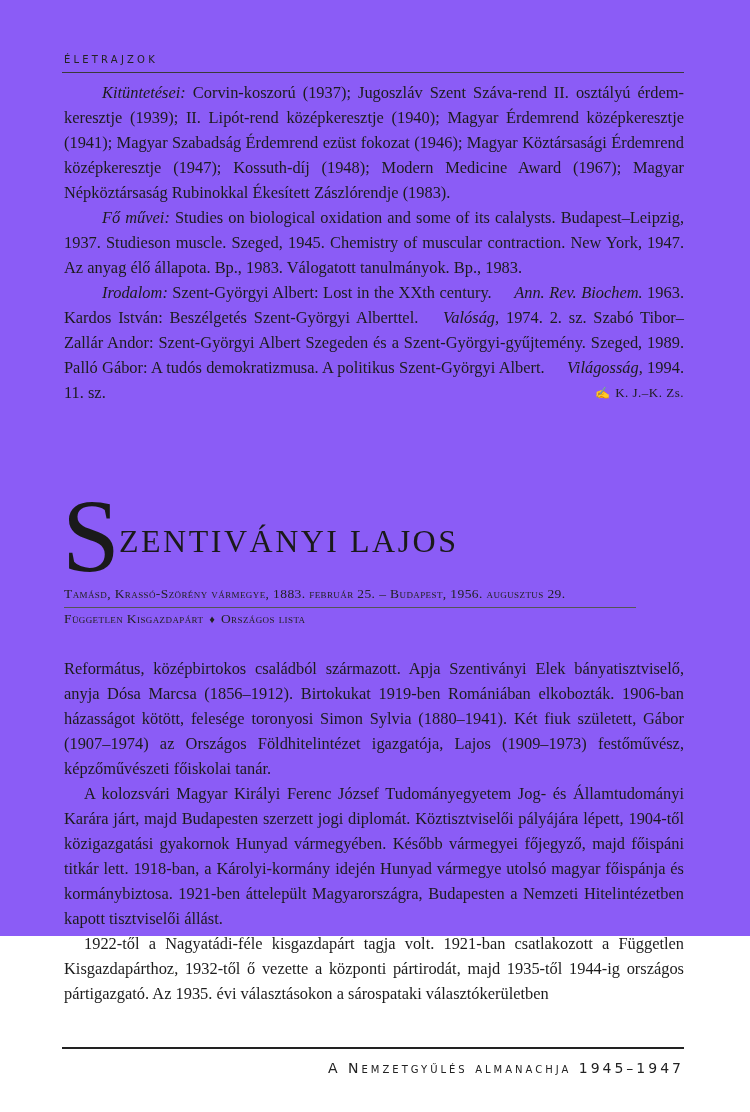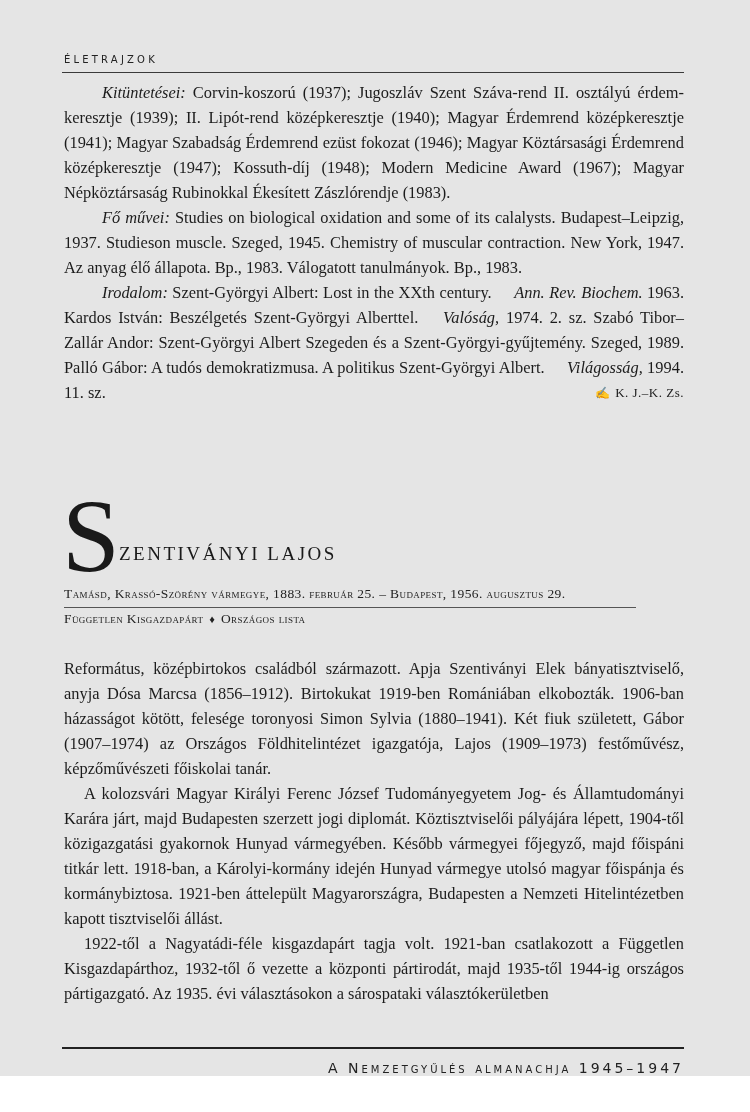--- a/index.html
+++ b/index.html
@@ -1,17 +1,17 @@
 <!DOCTYPE html>
 <html><head>
 <meta charset="utf-8">
 <style>
   html, body { margin: 0; padding: 0; background: #ffffff; }
   body { width: 750px; height: 1112px; position: relative; overflow: hidden; color: #1a1a1a; }
-  .page { position: absolute; left: 0; top: 0; width: 750px; height: 1076px; background: #e5e5e5; }
+  .page { position: absolute; left: 0; top: 0; width: 750px; height: 936px; background: #8b5cf6; }
 
   .running-head {
     position: absolute; left: 64px; top: 54px;
     font-family: "DejaVu Sans", sans-serif; font-size: 10px; letter-spacing: 3.2px;
     color: #222;
   }
   .rule { position: absolute; background: #3a3a3a; height: 1px; }
   .rule.top { left: 62px; top: 72px; width: 622px; }
   .rule.meta { left: 64px; top: 607px; width: 572px; background: #555; }
   .rule.bottom { left: 62px; top: 1047px; width: 622px; height: 1.5px; background: #222; }
@@ -32,22 +32,22 @@
 
   .entry-title {
     position: absolute; left: 62px; top: 488px; height: 90px; width: 620px;
     font-family: "Liberation Serif", serif; color: #1a1a1a;
   }
   .drop-s {
     position: absolute; left: 0; top: 0;
     font-size: 104px; line-height: 96px; font-weight: normal;
   }
   .title-rest {
-    position: absolute; left: 57px; top: 52px;
-    font-size: 19px; letter-spacing: 2.5px; line-height: 28px;
+    position: absolute; left: 57px; top: 39px;
+    font-size: 32px; letter-spacing: 2.5px; line-height: 28px;
   }
 
   .meta-line {
     position: absolute; left: 64px;
     font-family: "Liberation Serif", serif; font-variant: small-caps;
     font-size: 13.5px; letter-spacing: 0.4px; color: #222;
     white-space: nowrap;
     text-align: center;
   }
   .meta-birth { top: 586px; }

